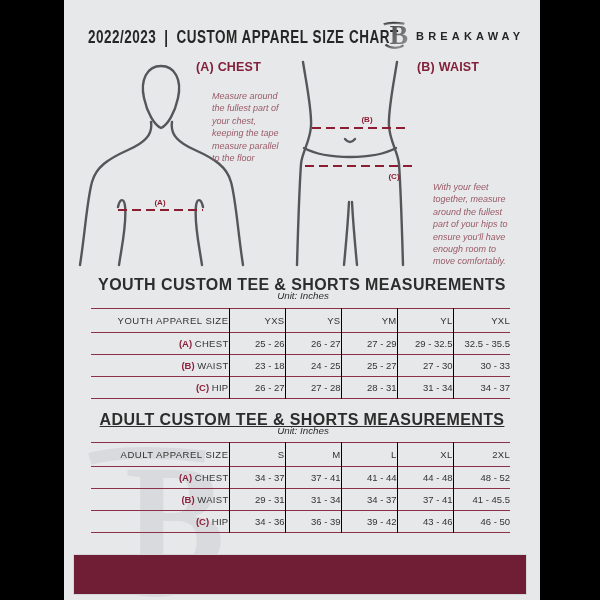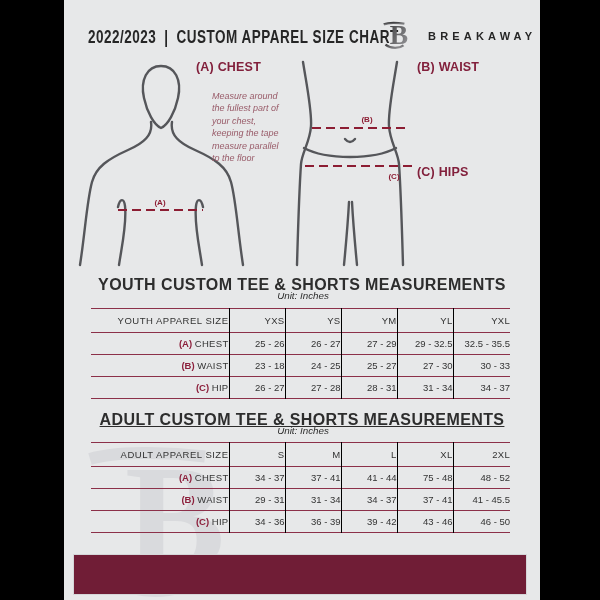--- a/index.html
+++ b/index.html
@@ -8,21 +8,21 @@
   .page{position:absolute;left:64px;top:0;width:476px;height:600px;background:#e7e8e9;}
 
   .wm{position:absolute;left:16px;top:414px;z-index:0;}
 
   .hdr-title{position:absolute;z-index:1;left:24px;top:27px;transform:scaleY(1.35);
              transform-origin:left top;font-weight:bold;font-size:13.5px;letter-spacing:.5px;
              color:#262626;white-space:nowrap;}
   .hdr-title .sep{margin:0 8px;}
   .logo{position:absolute;z-index:1;left:318px;top:15px;}
   .brand{position:absolute;z-index:1;left:352px;top:30px;font-size:11px;font-weight:bold;
-         letter-spacing:4.2px;color:#262626;margin-left:12px;}
+         letter-spacing:4.2px;color:#262626;}
 
   .figures{position:absolute;z-index:1;left:0;top:55px;}
 
   .guide{position:absolute;z-index:1;}
   .g-chest{left:132px;top:60px;width:104px;}
   .g-waist{left:353px;top:60px;width:112px;}
   .g-hips{left:353px;top:165px;width:116px;}
   .g-h{font-size:12.5px;font-weight:bold;color:#82203c;letter-spacing:.2px;margin:0 0 7px 0;}
   .g-p{font-size:9px;font-style:italic;color:#985a68;line-height:1.38;margin:16px;}
 
@@ -109,21 +109,21 @@
     </svg>
 
     <div class="guide g-chest">
       <p class="g-h">(A) CHEST</p>
       <p class="g-p">Measure around the fullest part of your chest, keeping the tape measure parallel to the floor</p>
     </div>
     <div class="guide g-waist">
       <p class="g-h">(B) WAIST</p>
     </div>
     <div class="guide g-hips">
-      <p class="g-h">(C) HIPS</p>
+      <p class="g-p">With your feet together, measure around the fullest part of your hips to ensure you'll have enough room to move comfortably.</p>
     </div>
 
     <div class="sec-title t-youth-title">YOUTH CUSTOM TEE &amp; SHORTS MEASUREMENTS</div>
     <div class="sec-unit t-youth-unit">Unit: Inches</div>
     <table class="size tbl-youth">
       <colgroup>
           <col style="width:138px">
           <col style="width:56px">
           <col style="width:56px">
           <col style="width:56px">
@@ -188,21 +188,21 @@
           <th class="sz">XL</th>
           <th class="sz">2XL</th>
         </tr>
       </thead>
       <tbody>
         <tr>
           <td class="rowlbl"><span class="pre">(A)</span> <span class="nm">CHEST</span></td>
           <td>34 - 37</td>
           <td>37 - 41</td>
           <td>41 - 44</td>
-          <td>75 - 48</td>
+          <td>44 - 48</td>
           <td>48 - 52</td>
         </tr>
         <tr>
           <td class="rowlbl"><span class="pre">(B)</span> <span class="nm">WAIST</span></td>
           <td>29 - 31</td>
           <td>31 - 34</td>
           <td>34 - 37</td>
           <td>37 - 41</td>
           <td>41 - 45.5</td>
         </tr>

